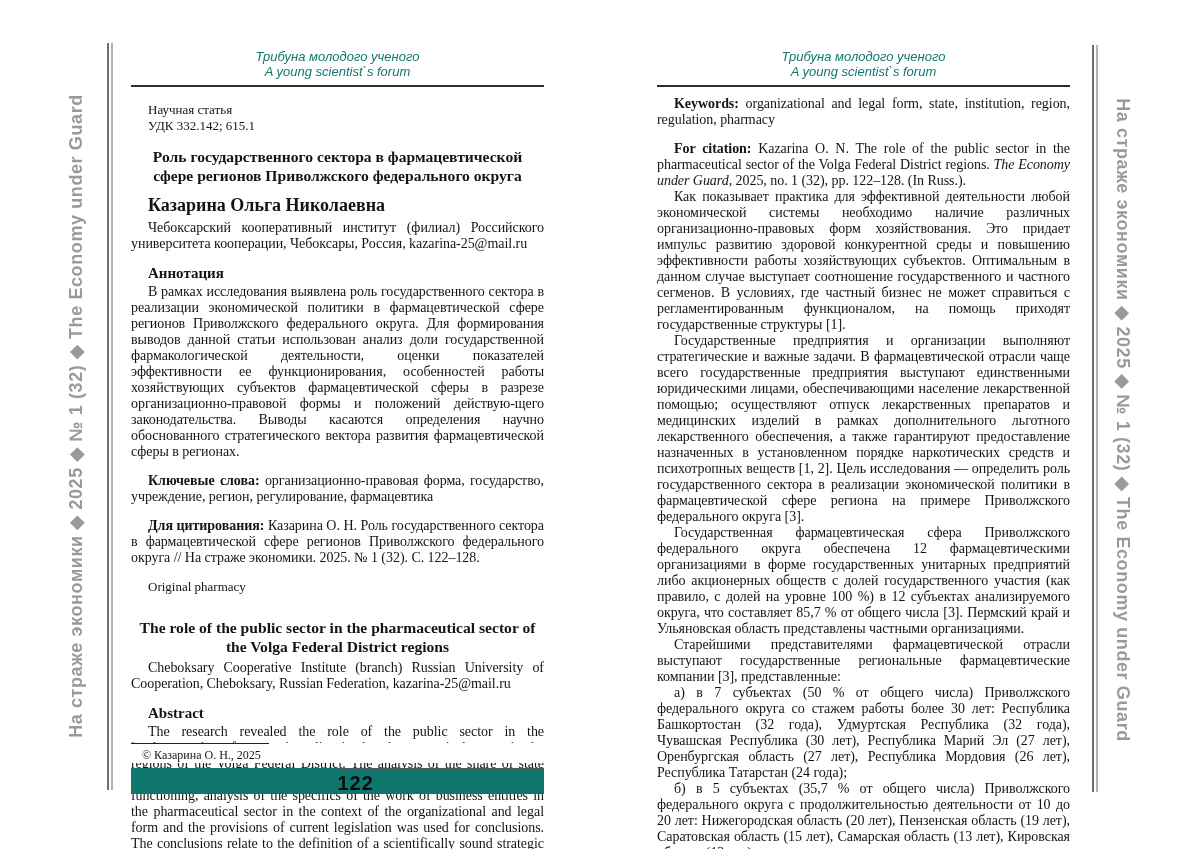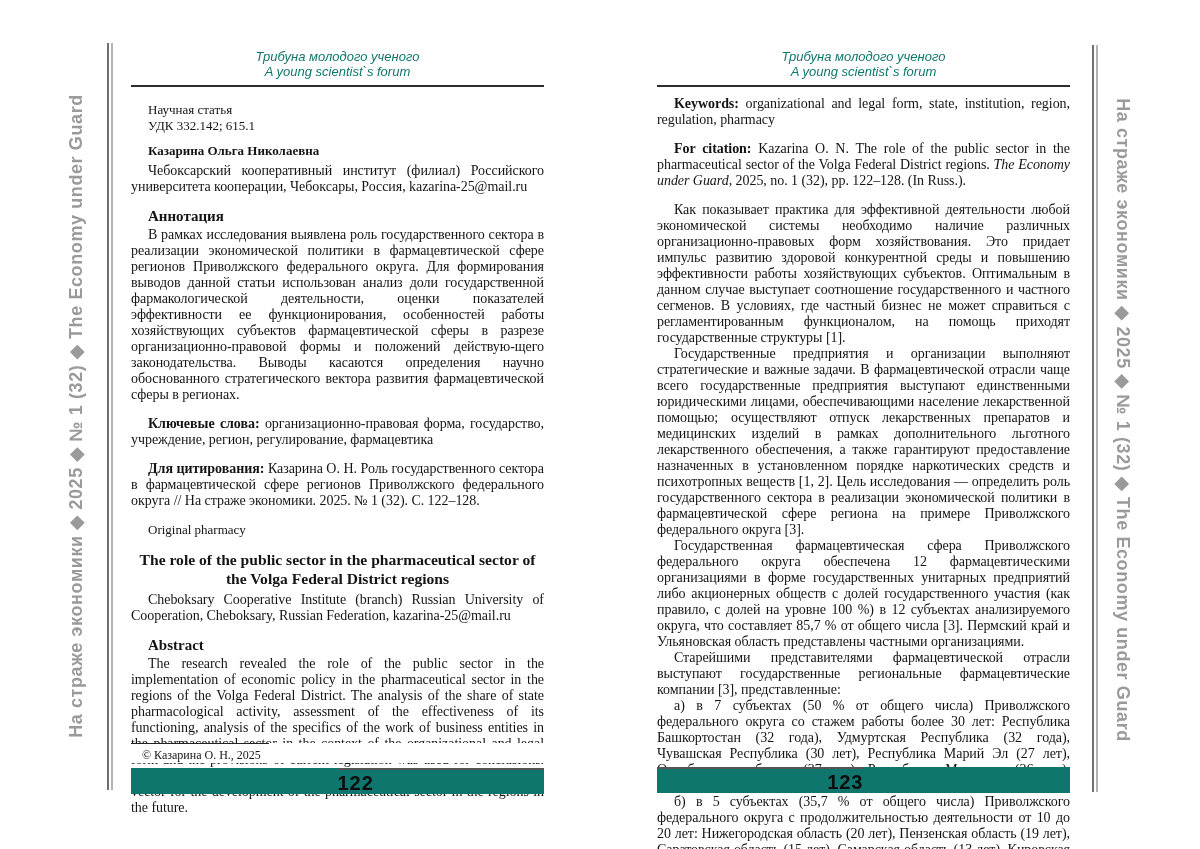--- a/index.html
+++ b/index.html
@@ -39,26 +39,26 @@
   .para {
     font-size:14px; line-height:16px; text-align:justify;
     text-indent:17px; letter-spacing:-0.05px;
   }
   .meta-line { font-size:13px; line-height:15.5px; padding-left:17px; }
   .meta-block { margin-top:15px; }
   .title {
     font-weight:bold; font-size:15.6px; line-height:19px;
     text-align:center; margin-top:14px; padding:0 4px;
   }
-  .author { font-weight:bold; font-size:13px; margin-top:10px; padding-left:17px; }
+  .author { font-weight:bold; font-size:18px; margin-top:10px; padding-left:17px; }
   .affil { margin-top:4px; }
   .sec-head { font-weight:bold; font-size:15px; margin-top:13px; padding-left:17px; }
   .tight-top { margin-top:2px; }
   .block-gap { margin-top:13px; }
-  .body-start { margin-top:13px; }
+  .body-start { margin-top:0; }
 
   
   .footnote-block { position:absolute; left:131px; top:743px; width:413px; background:#ffffff; }
   .footnote-rule { width:138px; border-top:1.6px solid #222222; }
   .copyright { font-size:12px; line-height:16px; padding-left:11px; margin-top:3px; }
 
   
   .folio { position:absolute; width:413px; background:#0f766e; }
   .folio-left  { left:131px; top:768px; }
   .folio-right { left:657px; top:767px; }
@@ -94,34 +94,35 @@
       <div>Трибуна молодого ученого</div>
       <div>A young scientist`s forum</div>
     </div>
     <div class="head-rule"></div>
 
     <div class="meta-block">
       <div class="meta-line">Научная статья</div>
       <div class="meta-line">УДК 332.142; 615.1</div>
     </div>
 
+    <div class="title">Роль государственного сектора в фармацевтической сфере регионов Приволжского федерального округа</div>
 
     <div class="author">Казарина Ольга Николаевна</div>
     <p class="para affil">Чебоксарский кооперативный институт (филиал) Российского университета кооперации, Чебоксары, Россия, kazarina-25@mail.ru</p>
 
     <div class="sec-head">Аннотация</div>
     <p class="para tight-top">В рамках исследования выявлена роль государственного сектора в реализации экономической политики в фармацевтической сфере регионов Приволжского федерального округа. Для формирования выводов данной статьи использован анализ доли государственной фармакологической деятельности, оценки показателей эффективности ее функционирования, особенностей работы хозяйствующих субъектов фармацевтической сферы в разрезе организационно-правовой формы и положений действую-щего законодательства. Выводы касаются определения научно обоснованного стратегического вектора развития фармацевтической сферы в регионах.</p>
 
     <p class="para block-gap"><b>Ключевые слова:</b><span> организационно-правовая форма, государство, учреждение, регион, регулирование, фармацевтика</span></p>
 
     <p class="para block-gap"><b>Для цитирования:</b><span> Казарина О. Н. Роль государственного сектора в фармацевтической сфере регионов Приволжского федерального округа // На страже экономики. 2025. № 1 (32). С. 122–128.</span></p>
 
     <div class="meta-line block-gap">Original pharmacy</div>
 
-    <div class="title" style="margin-top:12px;">The role of the public sector in the pharmaceutical sector of the Volga Federal District regions</div>
+    <div class="title" style="margin-top:23px;">The role of the public sector in the pharmaceutical sector of the Volga Federal District regions</div>
 
     <p class="para affil">Cheboksary Cooperative Institute (branch) Russian University of Cooperation, Cheboksary, Russian Federation, kazarina-25@mail.ru</p>
 
     <div class="sec-head">Abstract</div>
     <p class="para tight-top">The research revealed the role of the public sector in the implementation of economic policy in the pharmaceutical sector in the regions of the Volga Federal District. The analysis of the share of state pharmacological activity, assessment of the effectiveness of its functioning, analysis of the specifics of the work of business entities in the pharmaceutical sector in the context of the organizational and legal form and the provisions of current legislation was used for conclusions. The conclusions relate to the definition of a scientifically sound strategic vector for the development of the pharmaceutical sector in the regions in the future.</p>
   </div>
 
   <div class="footnote-block">
     <div class="footnote-rule"></div>
     <div class="copyright">© Казарина О. Н., 2025</div>
@@ -145,18 +146,14 @@
 
     <p class="para body-start">Как показывает практика для эффективной деятельности любой экономической системы необходимо наличие различных организационно-правовых форм хозяйствования. Это придает импульс развитию здоровой конкурентной среды и повышению эффективности работы хозяйствующих субъектов. Оптимальным в данном случае выступает соотношение государственного и частного сегменов. В условиях, где частный бизнес не может справиться с регламентированным функционалом, на помощь приходят государственные структуры [1].</p>
     <p class="para">Государственные предприятия и организации выполняют стратегические и важные задачи. В фармацевтической отрасли чаще всего государственные предприятия выступают единственными юридическими лицами, обеспечивающими население лекарственной помощью; осуществляют отпуск лекарственных препаратов и медицинских изделий в рамках дополнительного льготного лекарственного обеспечения, а также гарантируют предоставление назначенных в установленном порядке наркотических средств и психотропных веществ [1, 2]. Цель исследования — определить роль государственного сектора в реализации экономической политики в фармацевтической сфере региона на примере Приволжского федерального округа [3].</p>
     <p class="para">Государственная фармацевтическая сфера Приволжского федерального округа обеспечена 12 фармацевтическими организациями в форме государственных унитарных предприятий либо акционерных обществ с долей государственного участия (как правило, с долей на уровне 100 %) в 12 субъектах анализируемого округа, что составляет 85,7 % от общего числа [3]. Пермский край и Ульяновская область представлены частными организациями.</p>
     <p class="para">Старейшими представителями фармацевтической отрасли выступают государственные региональные фармацевтические компании [3], представленные:</p>
     <p class="para">а) в 7 субъектах (50 % от общего числа) Приволжского федерального округа со стажем работы более 30 лет: Республика Башкортостан (32 года), Удмуртская Республика (32 года), Чувашская Республика (30 лет), Республика Марий Эл (27 лет), Оренбургская область (27 лет), Республика Мордовия (26 лет), Республика Татарстан (24 года);</p>
     <p class="para">б) в 5 субъектах (35,7 % от общего числа) Приволжского федерального округа с продолжительностью деятельности от 10 до 20 лет: Нижегородская область (20 лет), Пензенская область (19 лет), Саратовская область (15 лет), Самарская область (13 лет), Кировская область (13 лет).</p>
     <p class="para">Рассмотрим показатели экономической эффективности государственных региональных фармацевтических компаний, представленных в таблице 1.</p>
   </div>
 
-  <div class="folio folio-right">
-    <div class="rule-half"></div>
-    <div class="page-num">123</div>
-  </div>
 
 </div>
 
 </body></html>

